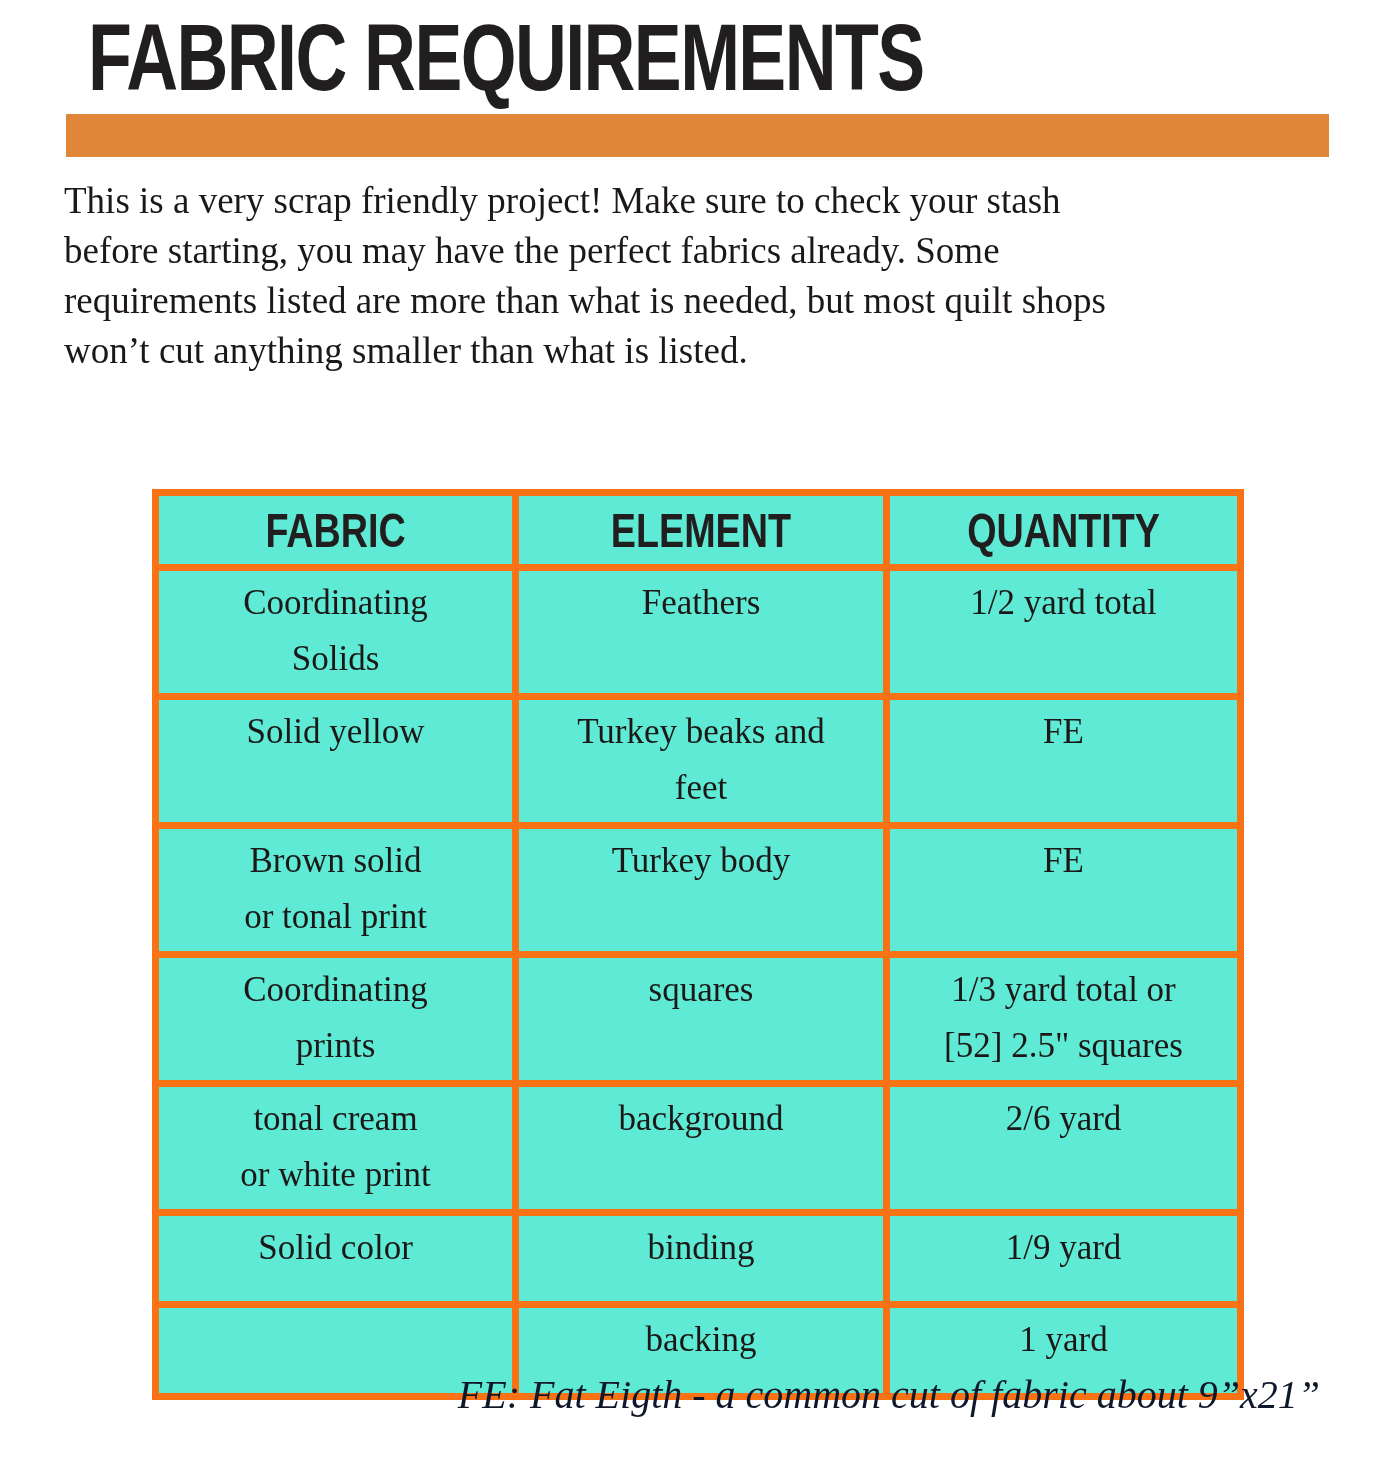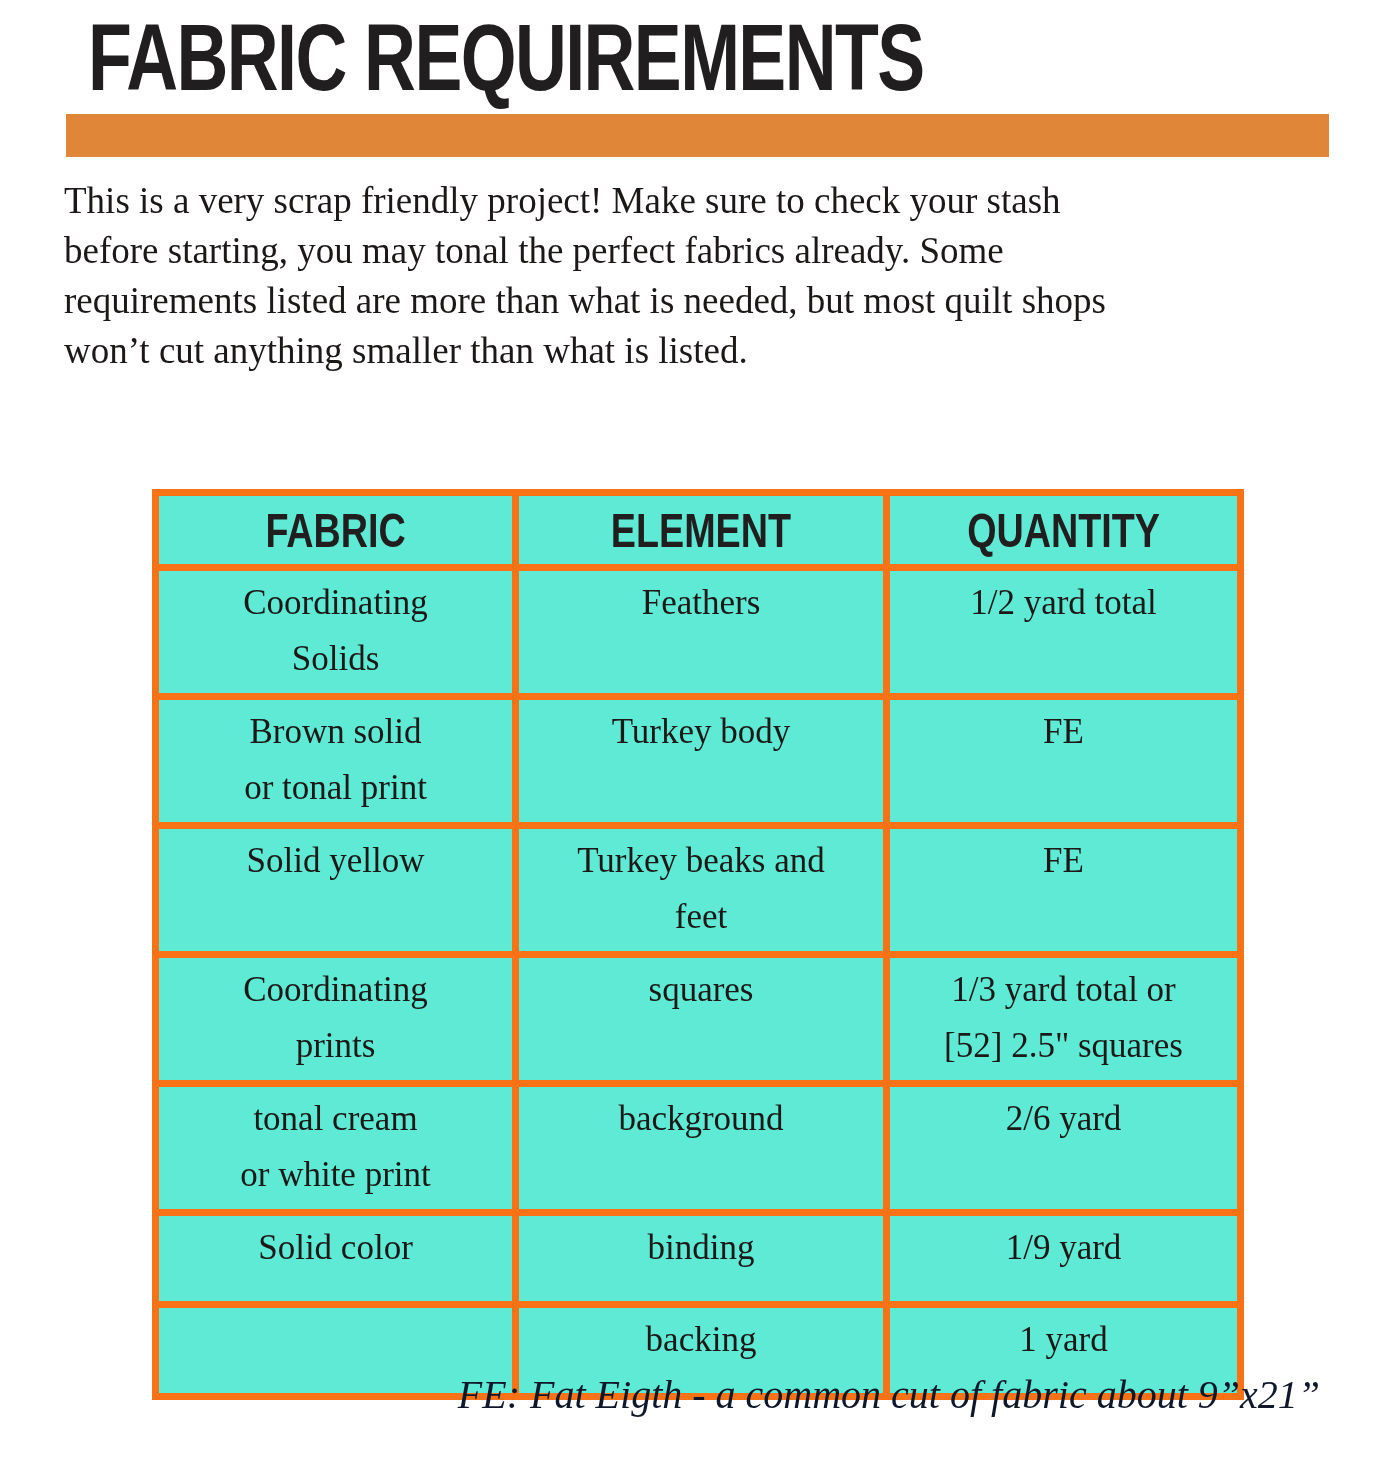--- a/index.html
+++ b/index.html
@@ -111,21 +111,21 @@
 </head>
 <body>
 
 <div class="page">
 
   <h1 class="title">FABRIC REQUIREMENTS</h1>
 
   <div class="accent-bar" style="background: rgb(224, 134, 56);"></div>
 
   <p class="intro">This is a very scrap friendly project! Make sure to check your stash
-before starting, you may tonal the perfect fabrics already. Some
+before starting, you may have the perfect fabrics already. Some
 requirements listed are more than what is needed, but most quilt shops
 won’t cut anything smaller than what is listed.</p>
 
   <table class="req-table">
     <colgroup>
       <col style="width:360px">
       <col style="width:371px">
       <col style="width:354px">
     </colgroup>
     <thead>
@@ -136,29 +136,29 @@
       </tr>
     </thead>
     <tbody>
       <tr>
         <td>Coordinating
 Solids</td>
         <td>Feathers</td>
         <td>1/2 yard total</td>
       </tr>
       <tr>
+        <td>Solid yellow</td>
+        <td>Turkey beaks and
+feet</td>
+        <td>FE</td>
+      </tr>
+      <tr>
         <td>Brown solid
 or tonal print</td>
         <td>Turkey body</td>
-        <td>FE</td>
-      </tr>
-      <tr>
-        <td>Solid yellow</td>
-        <td>Turkey beaks and
-feet</td>
         <td>FE</td>
       </tr>
       <tr>
         <td>Coordinating
 prints</td>
         <td>squares</td>
         <td>1/3 yard total or
 [52] 2.5" squares</td>
       </tr>
       <tr>

